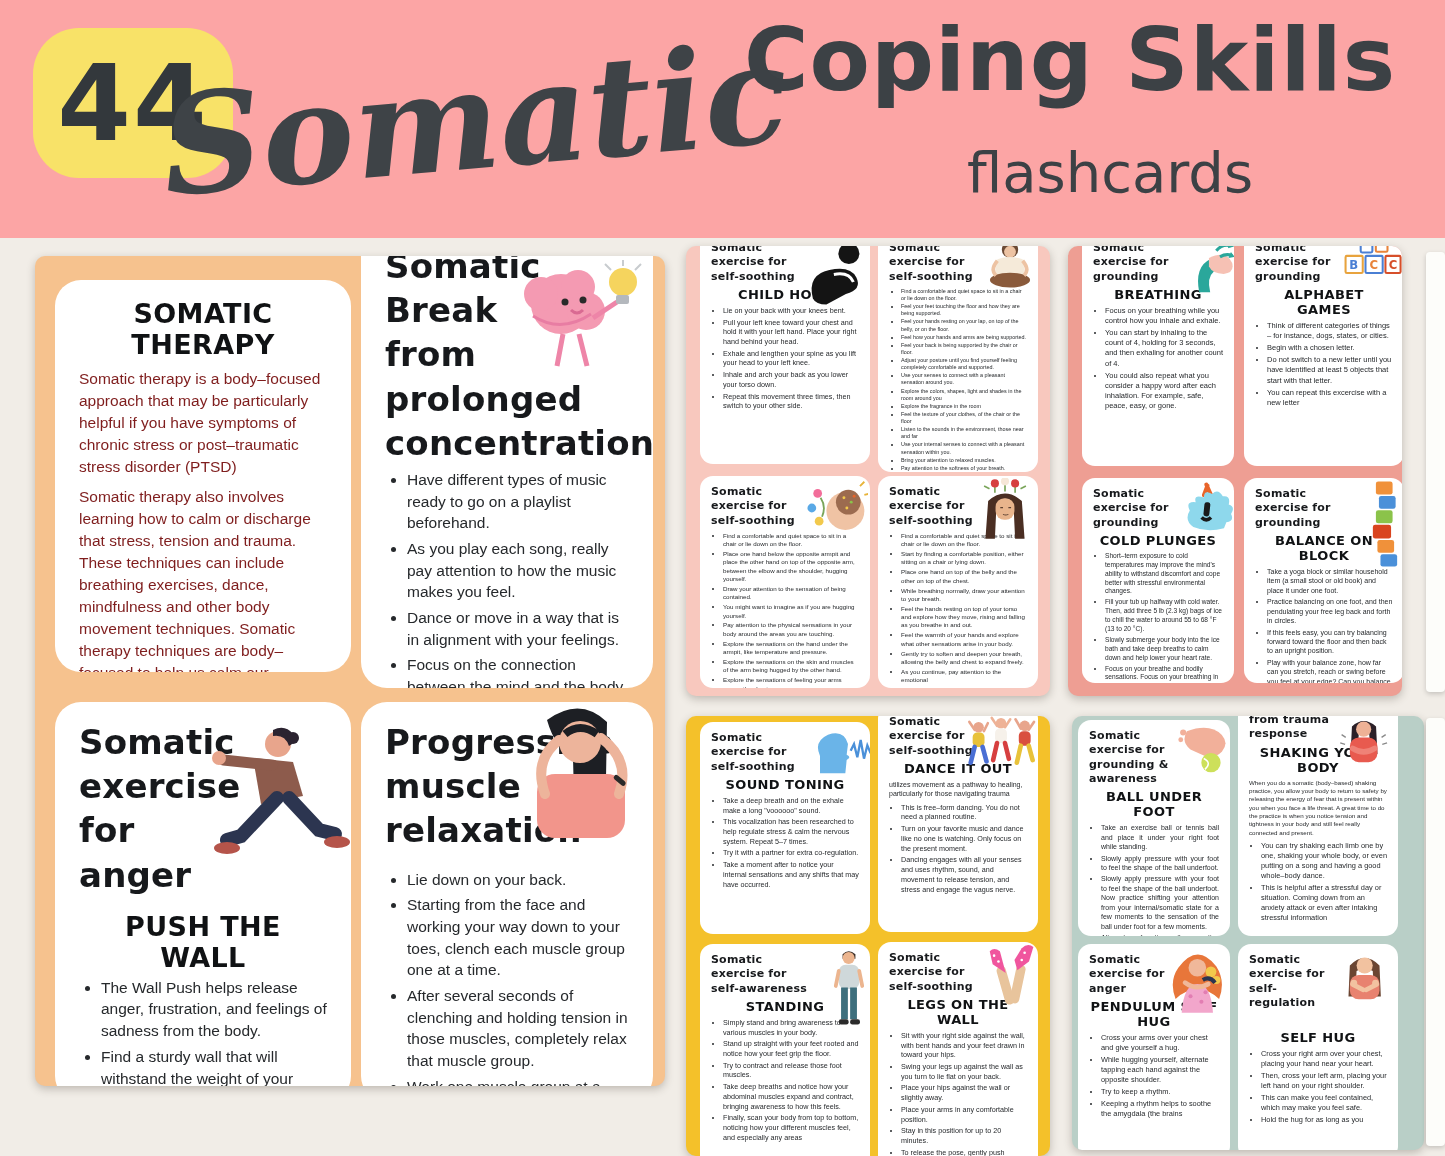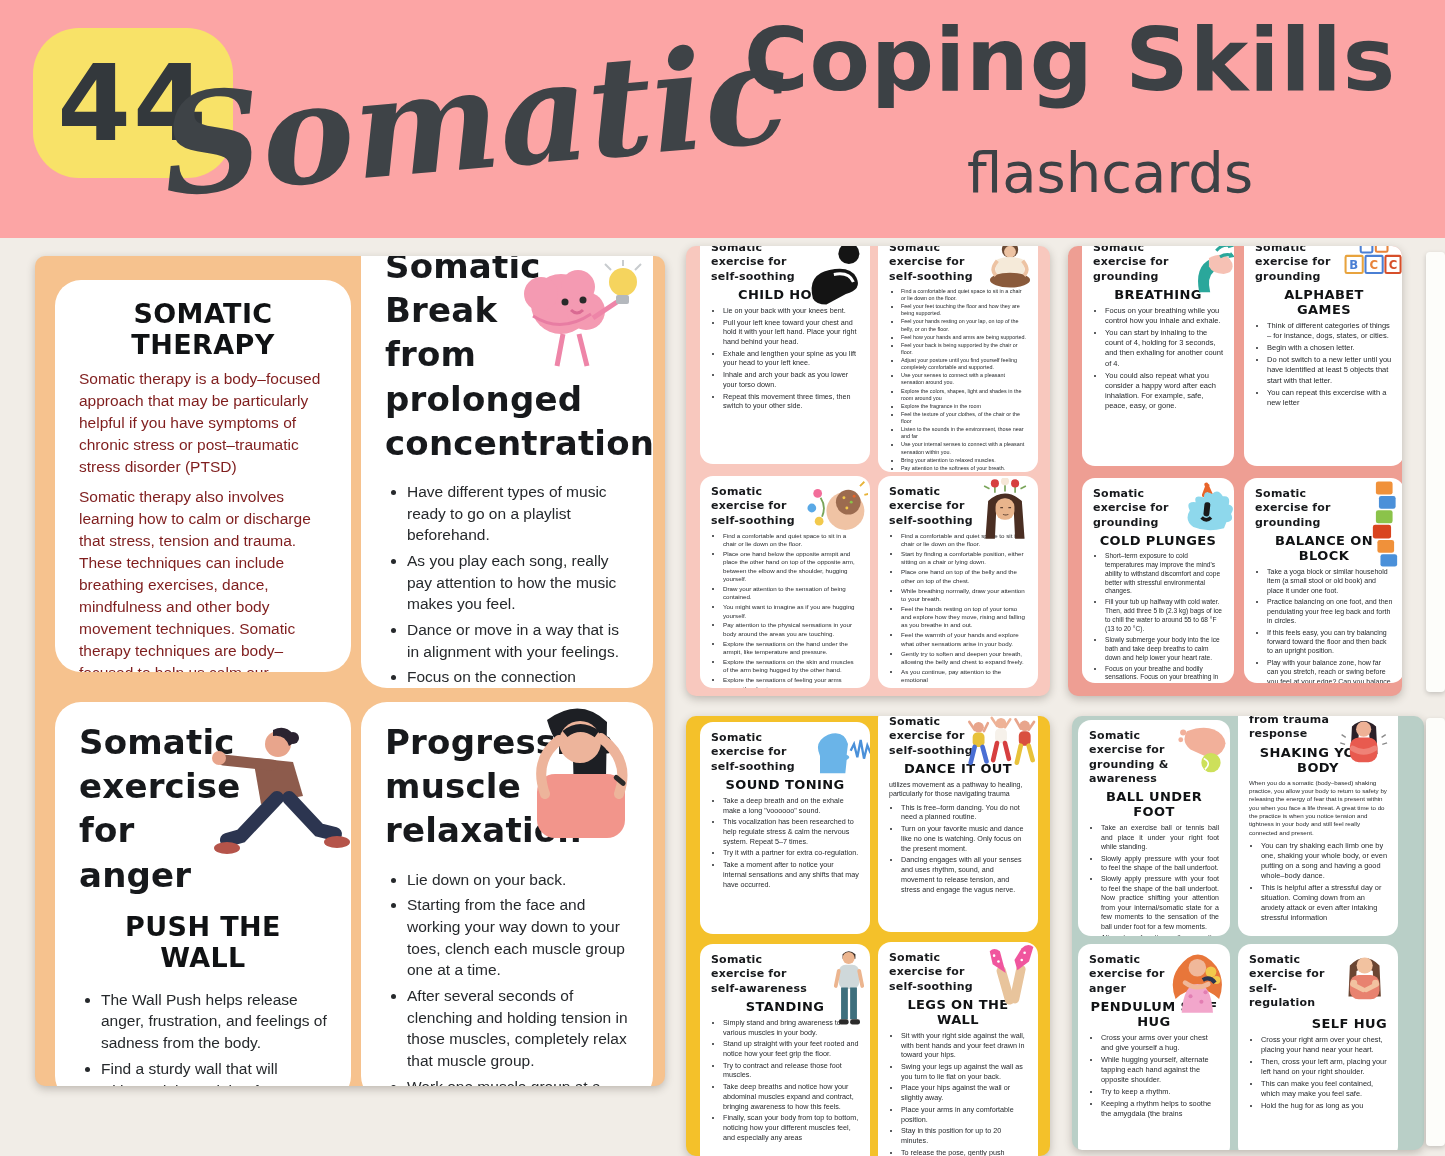--- a/index.html
+++ b/index.html
@@ -29,21 +29,21 @@
 
   
   .t{font-family:"DejaVu Sans",sans-serif;font-weight:700;color:#17191c;line-height:1.3;letter-spacing:.2px}
   .h{font-family:"DejaVu Sans",sans-serif;font-weight:800;color:#101214;text-align:center;letter-spacing:.4px}
   ul{list-style:disc;color:#26292c}
   li{margin-bottom:3px}
   p{color:#7f1d1d}
 
   .pgL .t{font-size:34px;max-width:60%}
   .pgL .h{font-size:27px;margin-top:6px}
-  .pgL ul{font-size:15.5px;line-height:1.4;padding-left:22px;margin-top:16px}
+  .pgL ul{font-size:15.5px;line-height:1.4;padding-left:22px;margin-top:4px}
   .pgL li{margin-bottom:4px}
   .pgL p{font-size:15.5px;line-height:1.42;margin-top:8px}
 
   .sm .t{font-size:11px;max-width:64%}
   .sm .h{font-size:13px;margin-top:3px}
   .sm ul{font-size:7.2px;line-height:1.35;padding-left:12px;margin-top:4px}
   .sm li{margin-bottom:2px}
   .sm .intro{font-size:7px;line-height:1.35;margin-top:4px}
 
   .fs54 ul{font-size:5.4px;line-height:1.32}.fs54 li{margin-bottom:1px}
@@ -472,21 +472,21 @@
     <div class="card" style="left:166px;top:228px;width:160px;height:215px">
       <div class="t">Somatic exercise for self-regulation</div>
       <svg class="illus" style="right:4px;top:4px" width="58" height="62" viewBox="0 0 85 92">
         <path d="M20 26 Q42 4 64 26 L66 72 L56 72 L54 34 Q42 26 30 34 L28 72 L18 72 Z" fill="#6b4532"></path>
         <circle cx="42" cy="26" r="12" fill="#f2c2a0"></circle>
         <rect x="20" y="40" width="44" height="36" rx="13" fill="#e8826f"></rect>
         <path d="M24 54 L40 62 M60 54 L44 62" stroke="#f2c2a0" stroke-width="7" stroke-linecap="round"></path>
         <circle cx="26" cy="52" r="5" fill="#f2c2a0"></circle>
           <circle cx="58" cy="52" r="5" fill="#f2c2a0"></circle>
       </svg>
-      <div class="h h135" style="text-align:right;margin-top:6px">SELF HUG</div>
+      <div class="h h135" style="text-align:center;margin-top:20px">SELF HUG</div>
       <ul style="font-size:7.4px">
           <li>Cross your right arm over your chest, placing your hand near your heart.</li>
           <li>Then, cross your left arm, placing your left hand on your right shoulder.</li>
           <li>This can make you feel contained, which may make you feel safe.</li>
           <li>Hold the hug for as long as you</li>
         </ul>
     </div>
   </div>
 
   <div class="sliver" style="left:1426px;top:252px;height:440px"></div>

